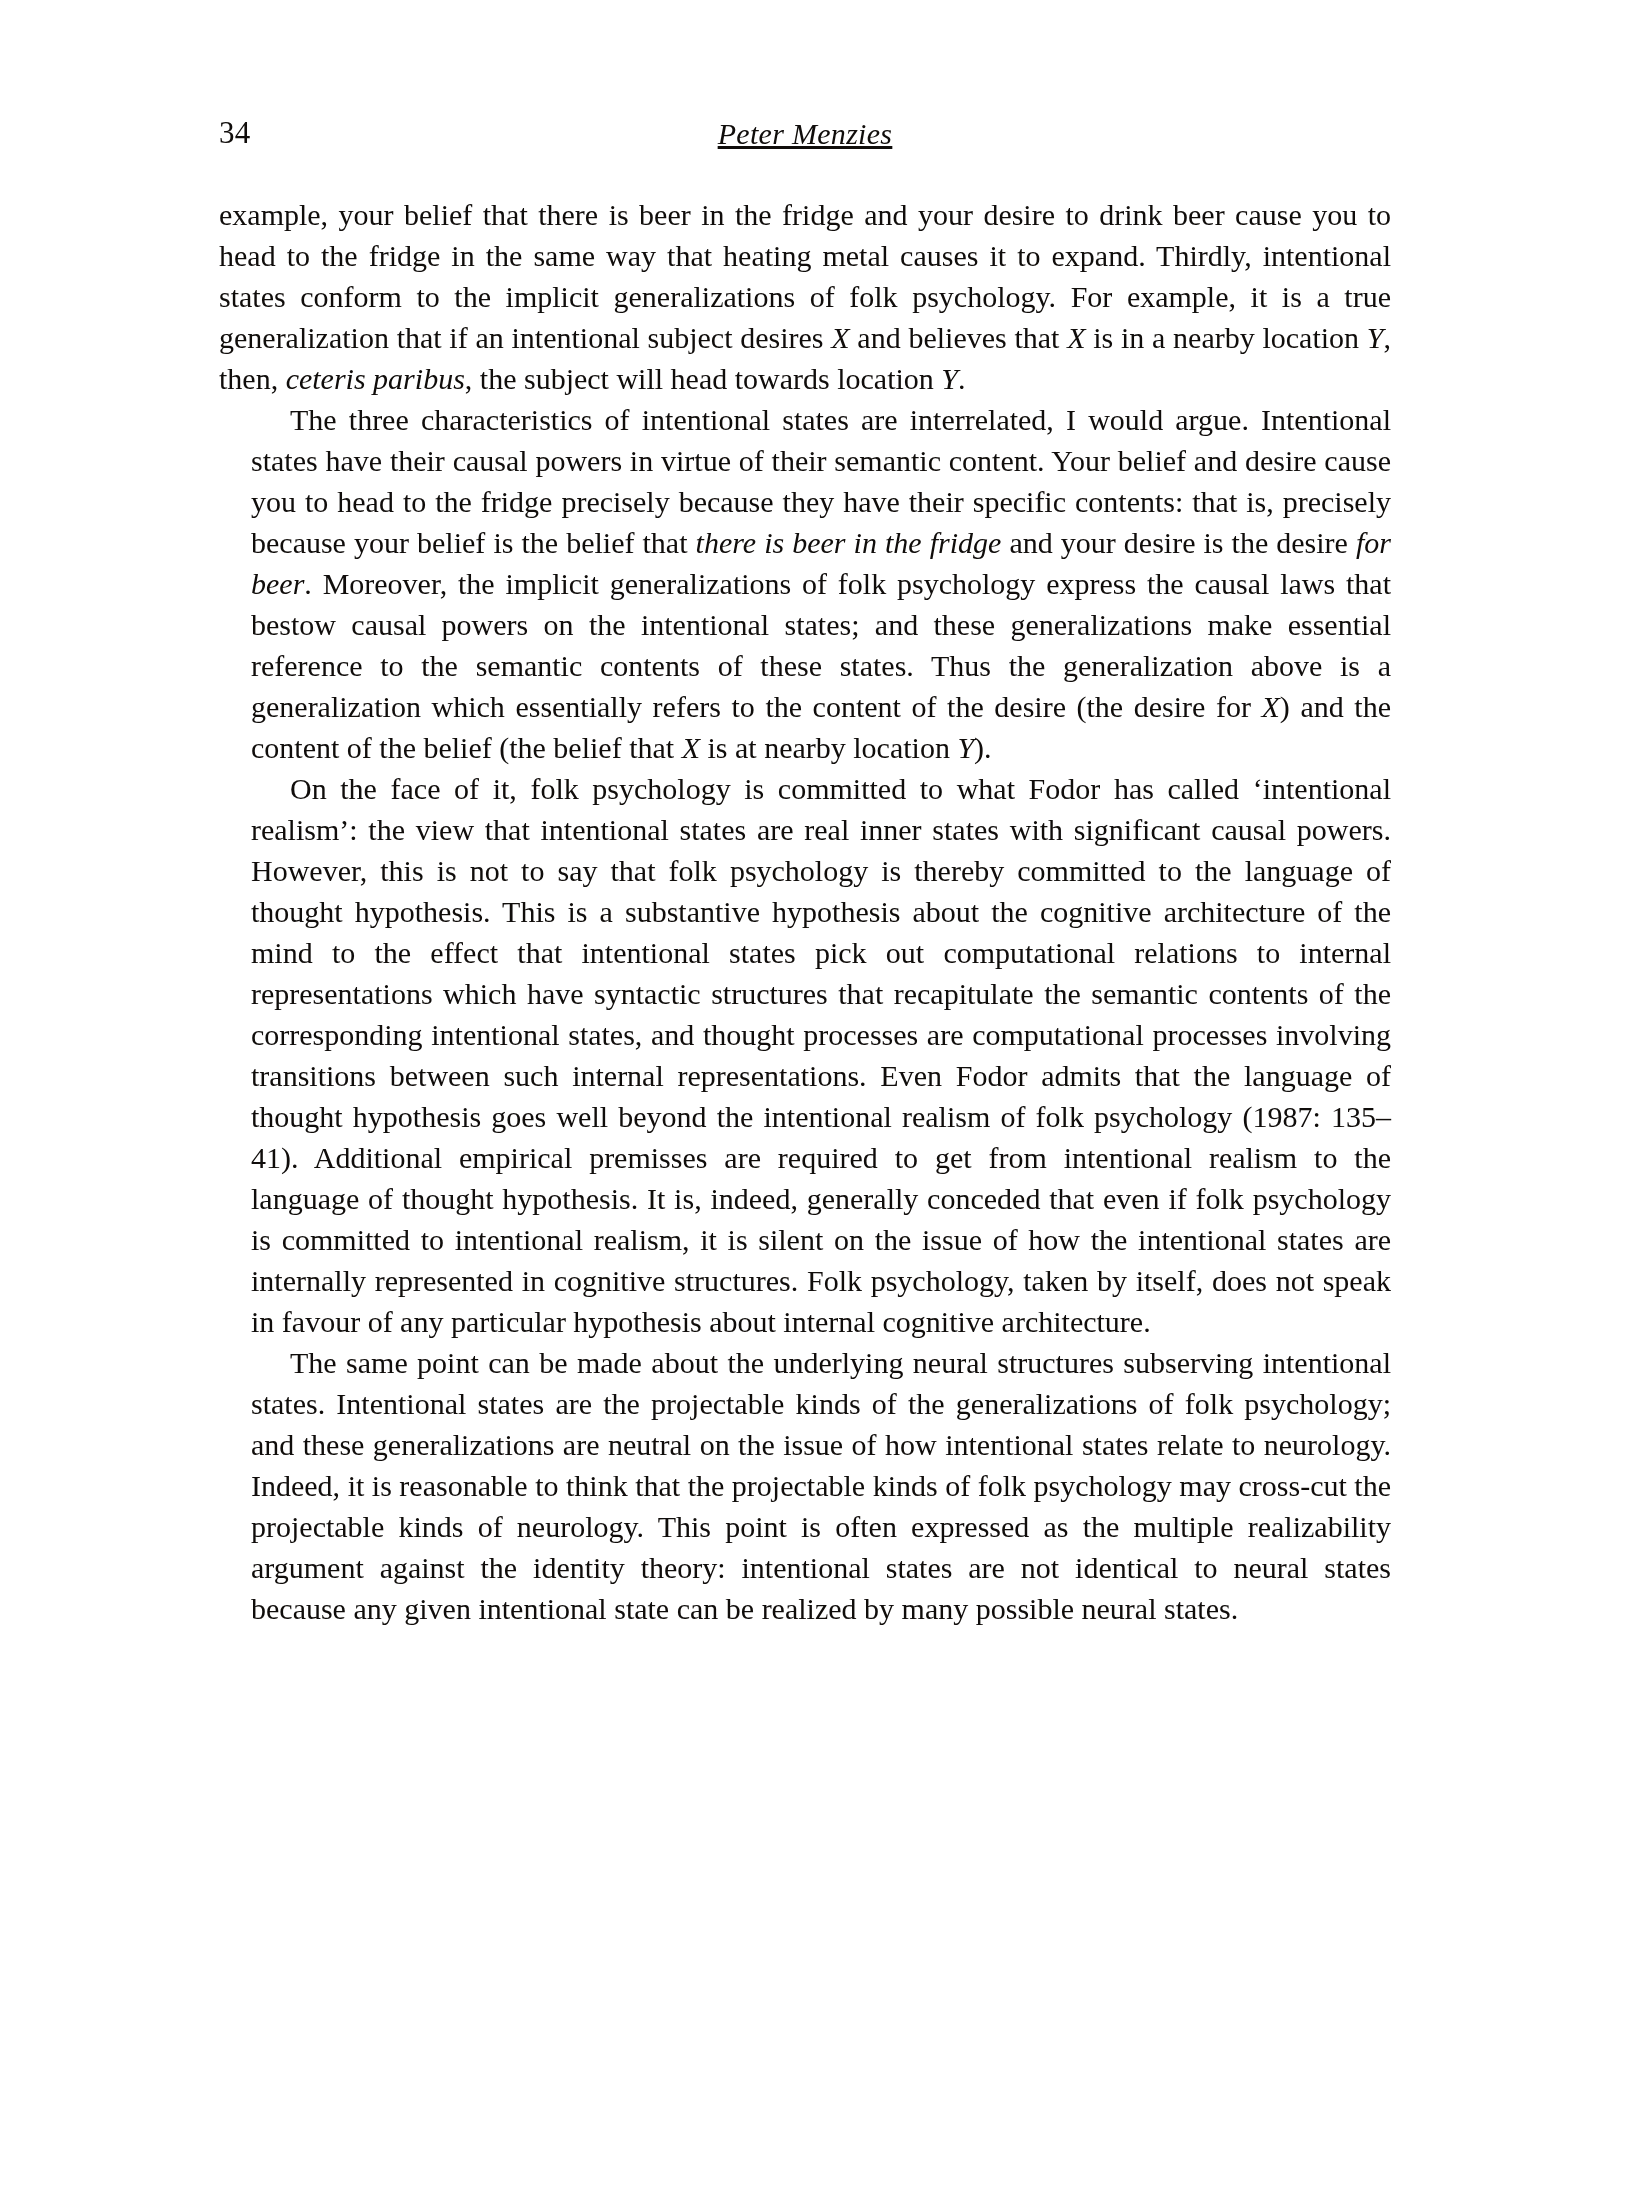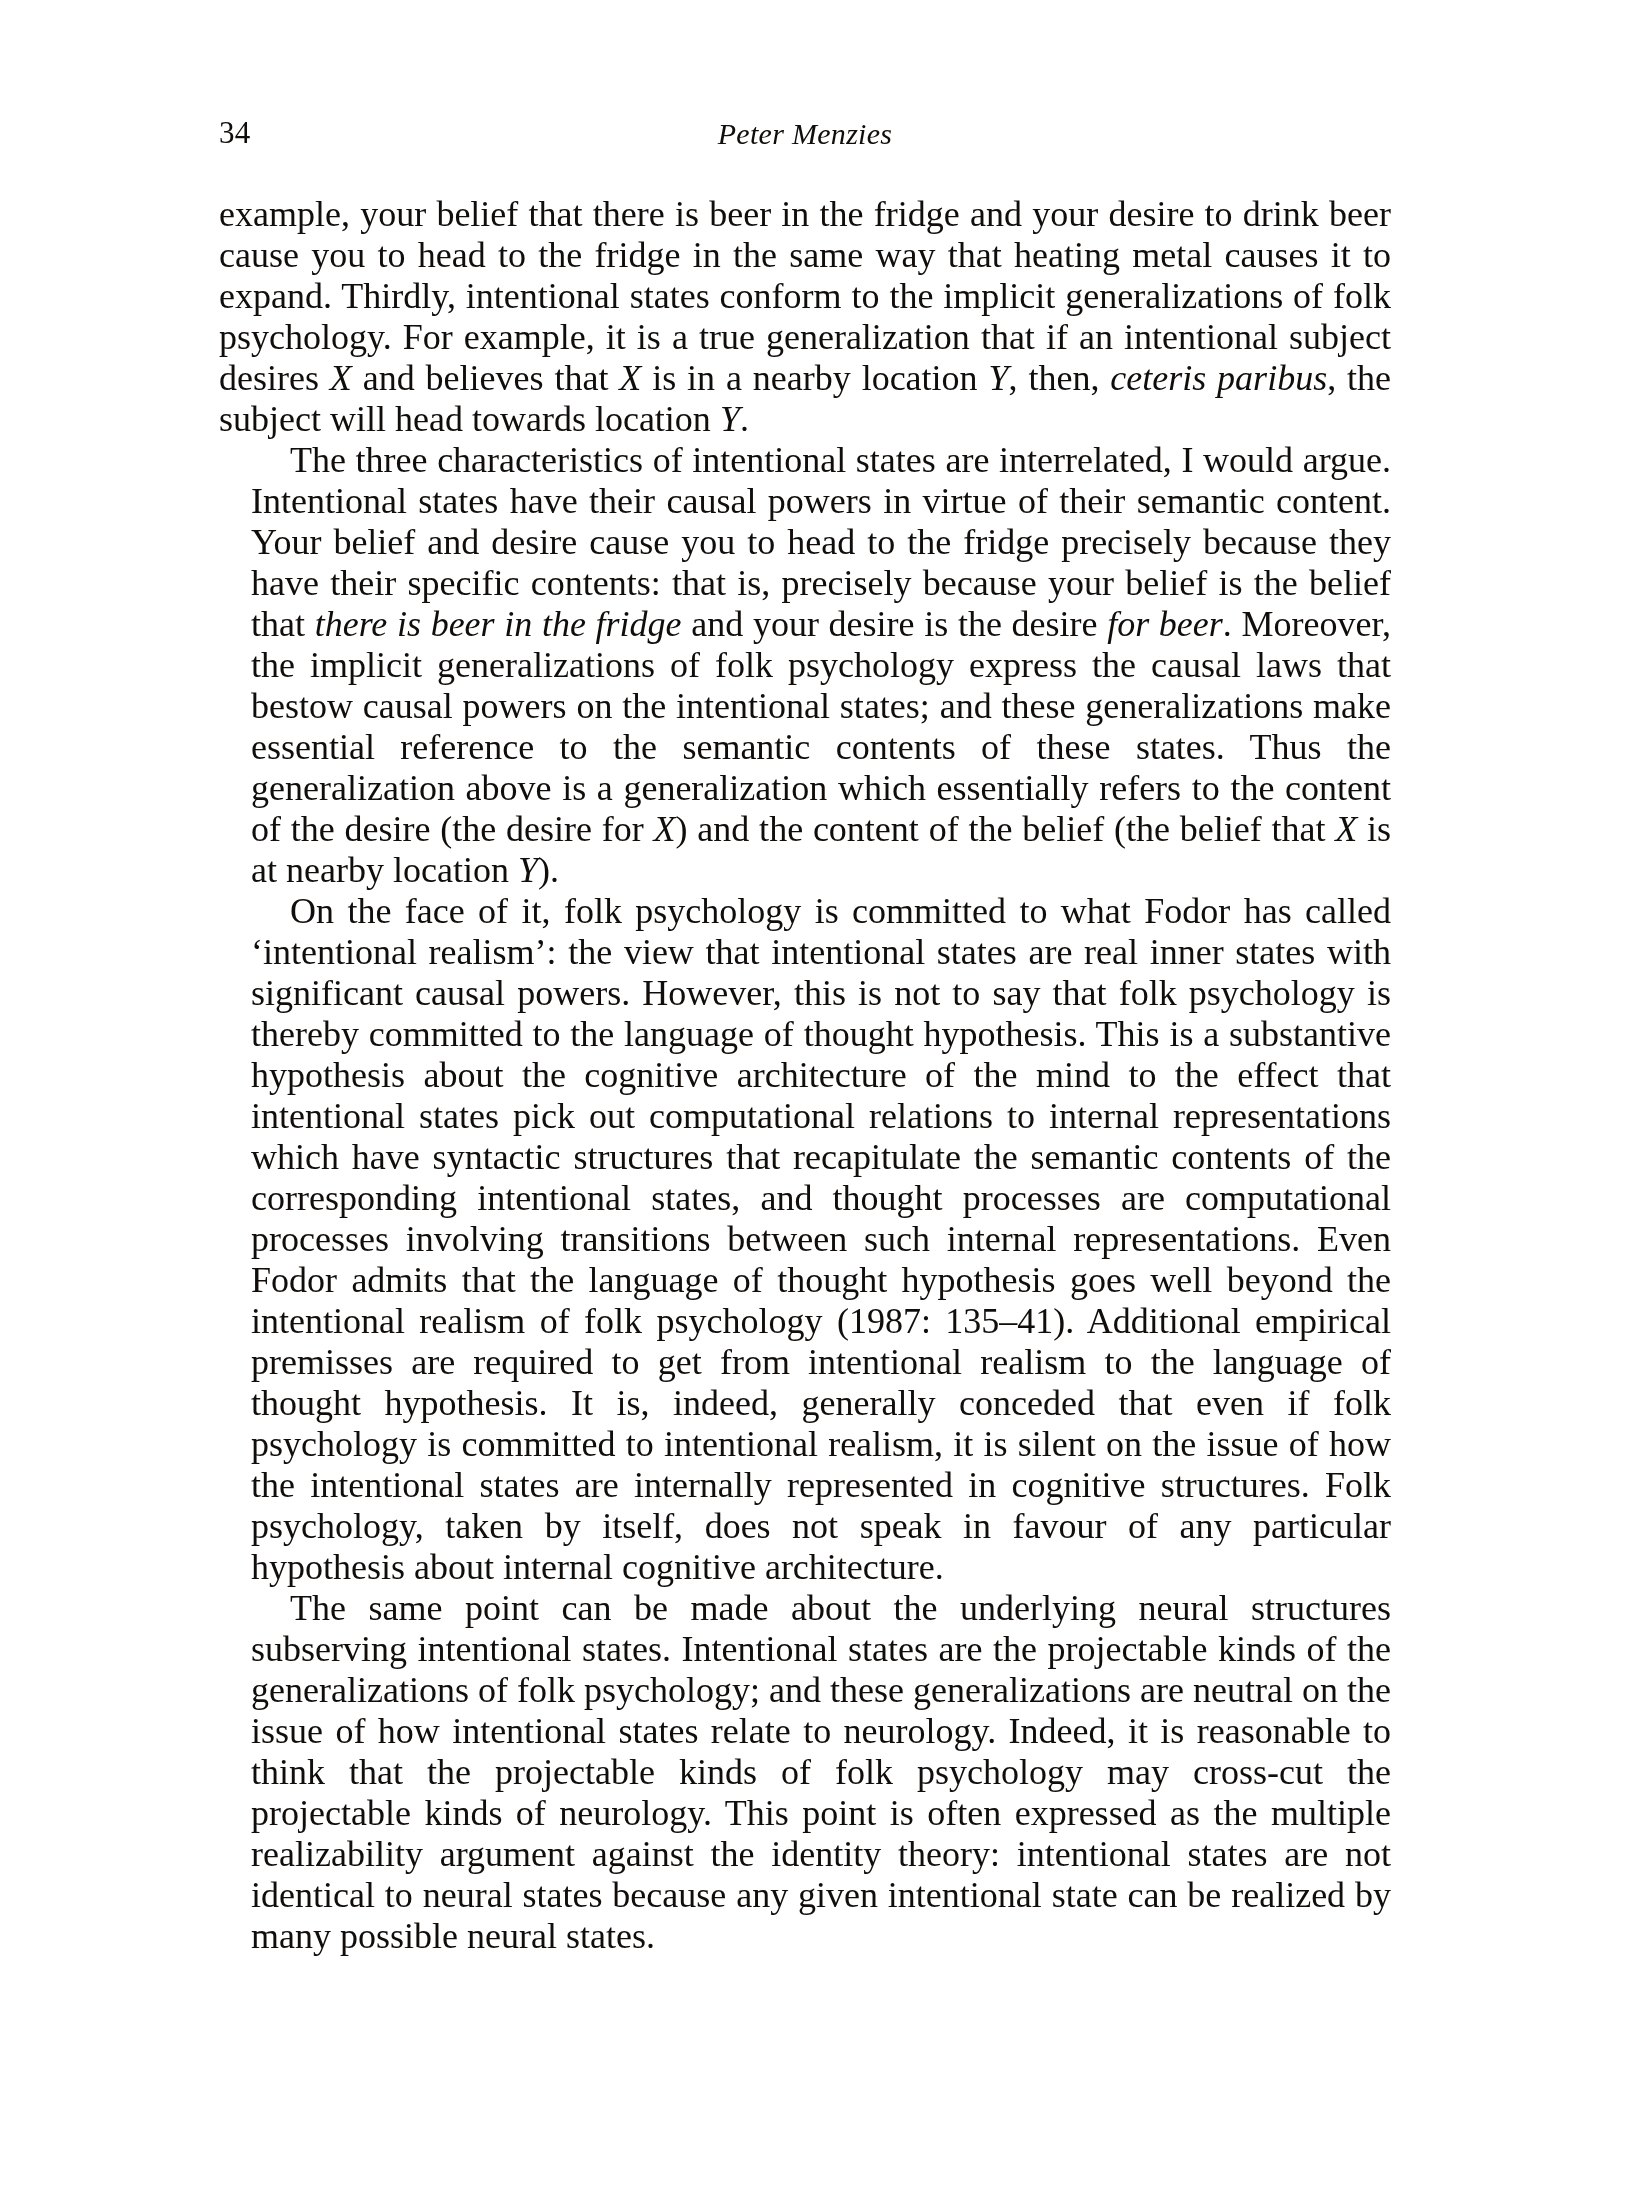--- a/index.html
+++ b/index.html
@@ -43,23 +43,24 @@
   .head-title {
     position: absolute;
     left: 0;
     top: 1.7px;
     width: 1172px;
     text-align: center;
     font-style: italic;
     font-size: 30px;
     line-height: 1;
     letter-spacing: 0.3px;
+    text-decoration: underline;
   }
   .body-text {
-    font-size: 36px;
+    font-size: 30px;
     line-height: 41px;
     text-align: justify;
     text-justify: inter-word;
     hyphens: none;
   }
   .body-text p {
     margin: 0;
   }
   .body-text p.indent {
     text-indent: 39px;

